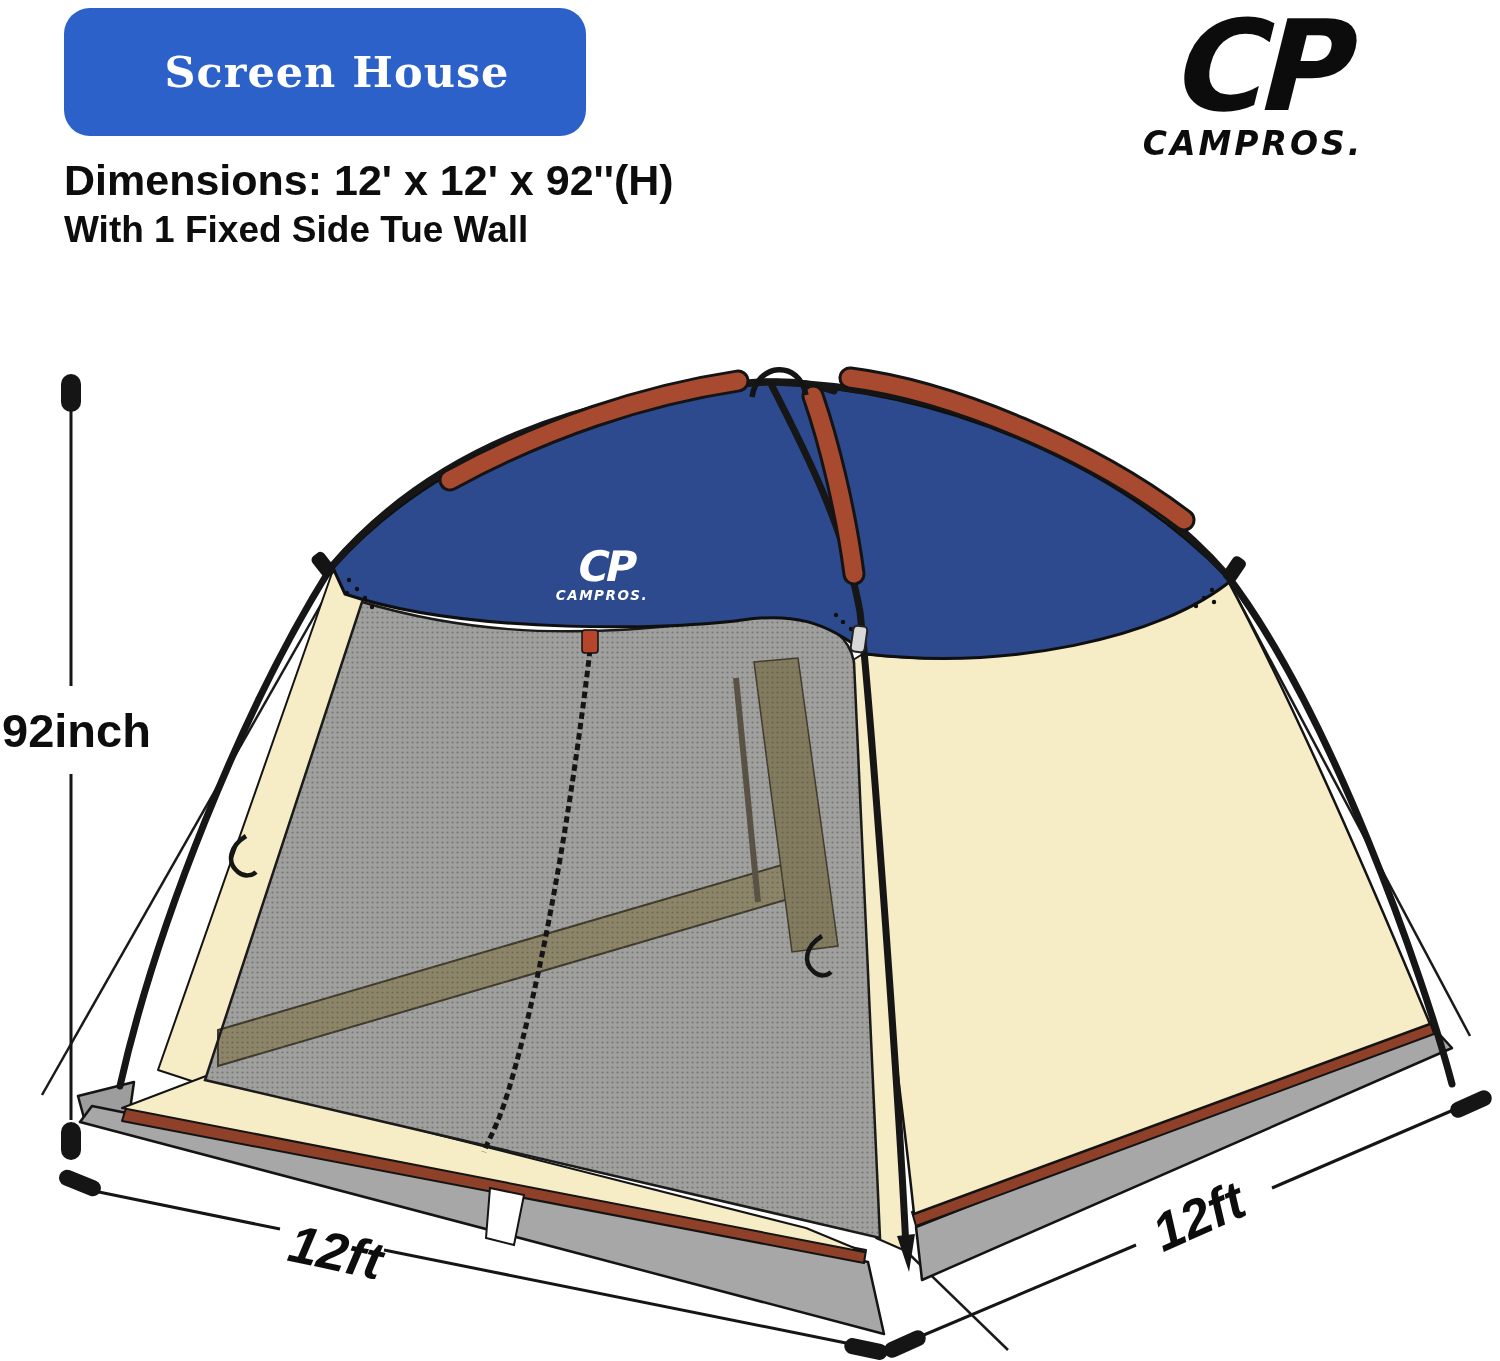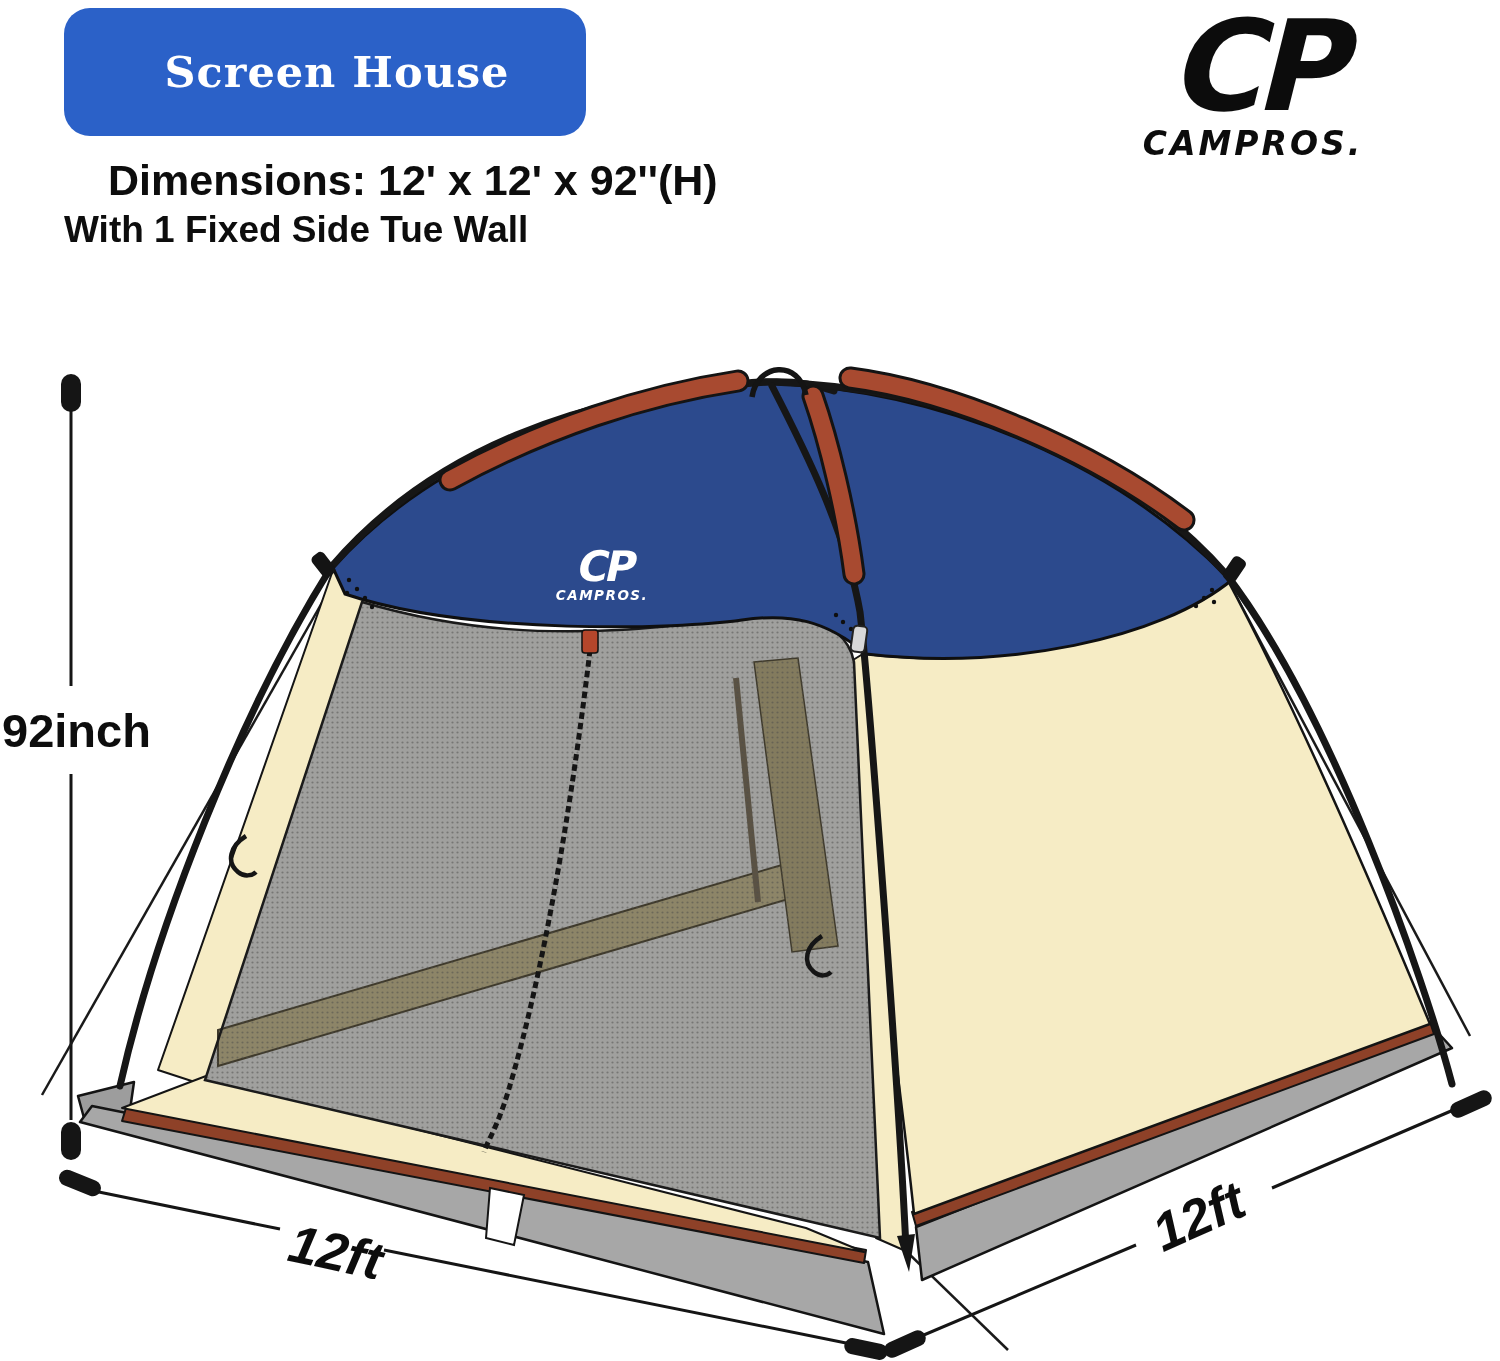--- a/index.html
+++ b/index.html
@@ -3,21 +3,21 @@
 <meta charset="utf-8">
 <style>
   html,body{margin:0;padding:0;background:#ffffff;}
   .page{position:relative;width:1500px;height:1361px;background:#fff;overflow:hidden;
         font-family:"Liberation Sans",sans-serif;}
   .badge{position:absolute;left:64px;top:8px;width:522px;height:128px;
          background:#2b61c8;border-radius:26px;display:flex;align-items:center;justify-content:center;}
   .badge span{color:#ffffff;font-family:"DejaVu Serif",serif;font-weight:900;
          font-size:43px;letter-spacing:1px;margin-left:24px;}
   .dimline{position:absolute;left:64px;top:156px;font-weight:bold;font-size:43px;color:#0d0d0d;
-         letter-spacing:0px;white-space:nowrap;margin-left:44px;}
+         letter-spacing:0px;white-space:nowrap;}
   .subline{position:absolute;left:64px;top:209px;font-weight:bold;font-size:37px;color:#0d0d0d;
          white-space:nowrap;}
   svg{position:absolute;left:0;top:0;}
   .dimtxt{font-family:"Liberation Sans",sans-serif;font-weight:bold;fill:#0d0d0d;}
   .ital{font-style:italic;}
 </style>
 </head>
 <body>
 
 <div class="page">

